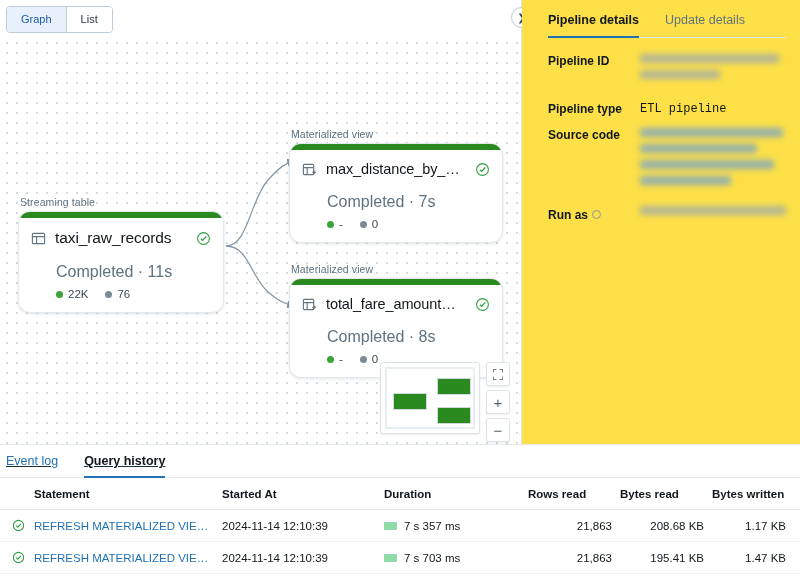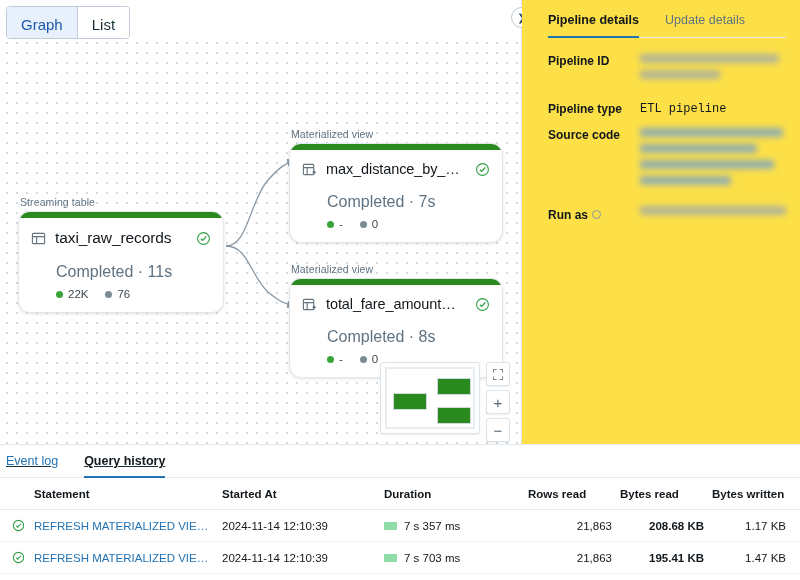--- a/index.html
+++ b/index.html
@@ -33,22 +33,22 @@
   #view-toggle {
     position: absolute; left: 6px; top: 6px;
     display: flex;
     border: 1px solid #c0cdd8;
     border-radius: 4px;
     overflow: hidden;
     background: #fff;
     z-index: 20;
   }
   #view-toggle .tgl {
-    font-size: 15px;
-    padding: 11px 14px 6px;
+    font-size: 11px;
+    padding: 5px 14px 6px;
     line-height: 14px;
     cursor: pointer;
     color: #1b3139;
     background: #fff;
     border: none;
     font-family: inherit;
   }
   #view-toggle .tgl.active {
     background: #e8f1fb;
     color: #1b5aa8;
@@ -252,21 +252,21 @@
     padding: 9px 8px 9px 0;
     border-bottom: 1px solid #eef2f5;
     white-space: nowrap;
     overflow: hidden;
   }
   .col-status { width: 34px; padding-left: 12px !important; }
   .col-stmt   { width: 188px; }
   .col-start  { width: 162px; }
   .col-dur    { width: 144px; }
   .col-rows   { width: 92px; text-align: right; margin-left: 40px; }
-  .col-bread  { width: 92px; text-align: right; font-weight: bold; }
+  .col-bread  { width: 92px; text-align: right; }
   .col-bwrit  { width: 88px; text-align: right; padding-right: 14px !important; }
   th.col-rows, th.col-bread, th.col-bwrit { text-align: right; }
   th.col-bwrit { padding-right: 14px !important; }
 
   .stmt-link {
     color: #2272b4;
     text-decoration: none;
     display: block;
     overflow: hidden;
     text-overflow: ellipsis;

